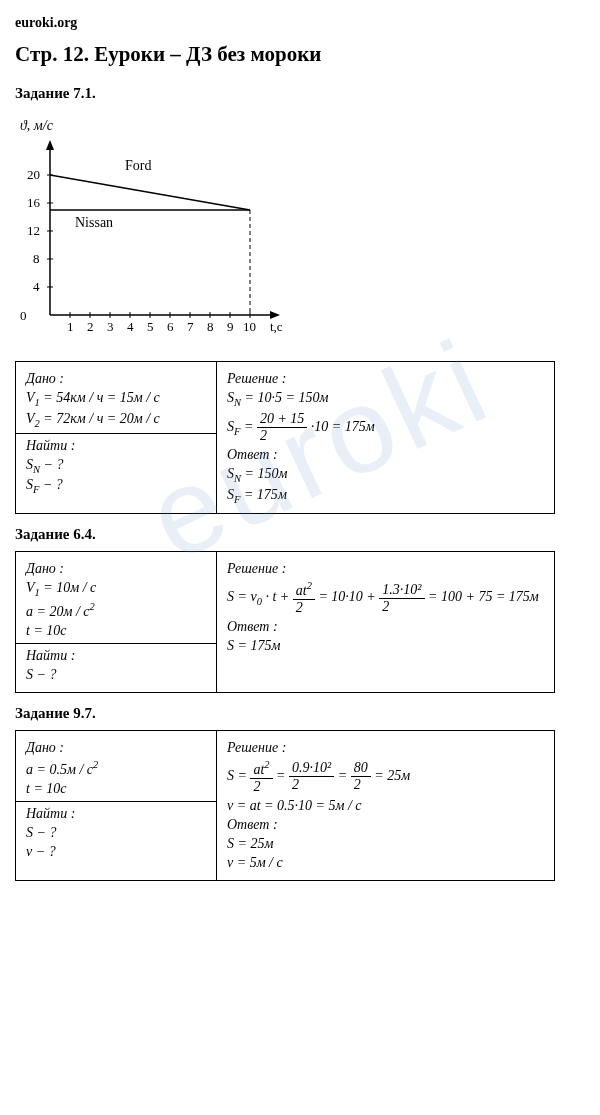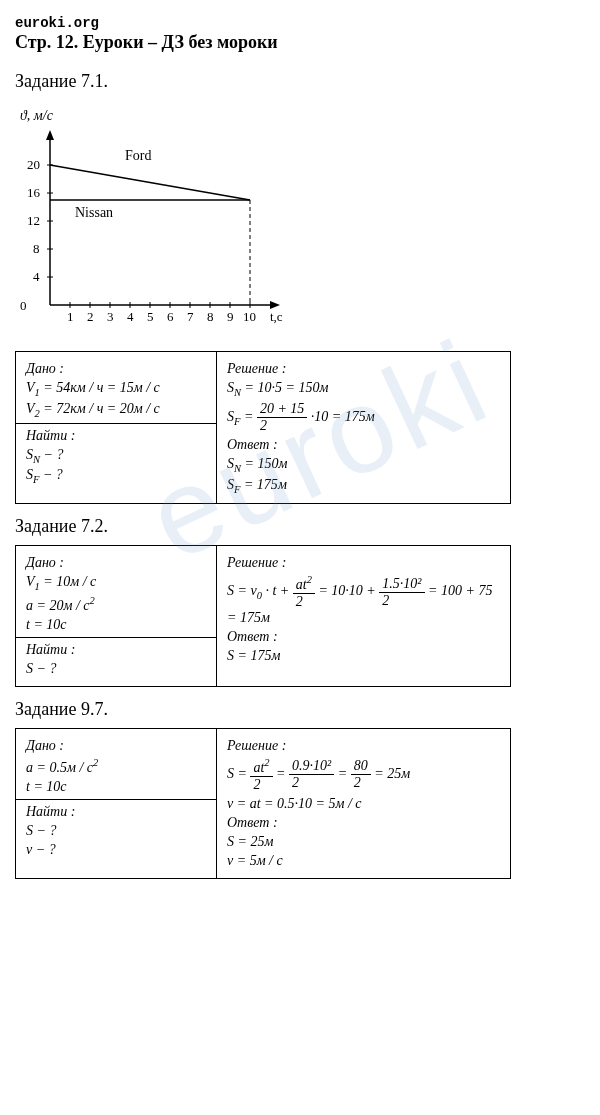--- a/index.html
+++ b/index.html
@@ -7,39 +7,38 @@
       font-size: 14px;
       margin: 0;
       padding: 15px;
       width: 570px;
       background: white;
       color: black;
       position: relative;
     }
     .site-header {
       font-weight: bold;
-      margin-bottom: 1px;
-      font-family: Liberation Mono, monospace;
+      margin-bottom: 11px;
     }
     .page-title {
       font-weight: bold;
       margin-bottom: 18px;
-      font-size: 18px;
+      font-size: 21px;
     }
     .task-title {
-      font-weight: normal;
+      font-weight: bold;
       margin: 12px 0 8px 0;
-      font-size: 18px;
+      font-size: 15px;
     }
     .chart-svg {
       margin: 5px 0 12px 0;
     }
     .solution-table {
       border-collapse: collapse;
-      width: 496px;
+      width: 540px;
       margin-bottom: 3px;
     }
     .solution-table td {
       border: 1px solid black;
       padding: 6px 10px;
       vertical-align: top;
       font-style: italic;
     }
     .solution-table td.left-cell {
       width: 180px;
@@ -173,38 +172,38 @@
         <i>S</i><sub>F</sub> = <span class="frac"><span class="num">20 + 15</span><span class="den">2</span></span> ·10 = 175<i>м</i>
       </div>
       <div class="line section-label">Ответ :</div>
       <div class="line"><i>S</i><sub>N</sub> = 150<i>м</i></div>
       <div class="line"><i>S</i><sub>F</sub> = 175<i>м</i></div>
     </td>
   </tr>
 </tbody>
   </table>
 
-<div class="task-title">Задание 7.2.</div>
+<div class="task-title">Задание 6.4.</div>
 
 <table class="solution-table">
   <tbody>
       <tr>
     <td class="left-cell">
       <div class="line section-label">Дано :</div>
       <div class="line"><i>V</i><sub>1</sub> = 10<i>м</i> / <i>с</i></div>
       <div class="line"><i>a</i> = 20<i>м</i> / <i>с</i><sup>2</sup></div>
       <div class="line"><i>t</i> = 10<i>c</i></div>
       <hr class="hr-inner">
       <div class="line section-label">Найти :</div>
       <div class="line"><i>S</i> − ?</div>
     </td>
     <td>
       <div class="line section-label">Решение :</div>
       <div class="line">
-        <i>S</i> = <i>v</i><sub>0</sub> · <i>t</i> + <span class="frac"><span class="num"><i>at</i><sup>2</sup></span><span class="den">2</span></span> = 10·10 + <span class="frac"><span class="num">1.5·10²</span><span class="den">2</span></span> = 100 + 75 = 175<i>м</i>
+        <i>S</i> = <i>v</i><sub>0</sub> · <i>t</i> + <span class="frac"><span class="num"><i>at</i><sup>2</sup></span><span class="den">2</span></span> = 10·10 + <span class="frac"><span class="num">1.3·10²</span><span class="den">2</span></span> = 100 + 75 = 175<i>м</i>
       </div>
       <div class="line section-label">Ответ :</div>
       <div class="line"><i>S</i> = 175<i>м</i></div>
     </td>
   </tr>
 </tbody>
   </table>
 
 <div class="task-title">Задание 9.7.</div>
 

